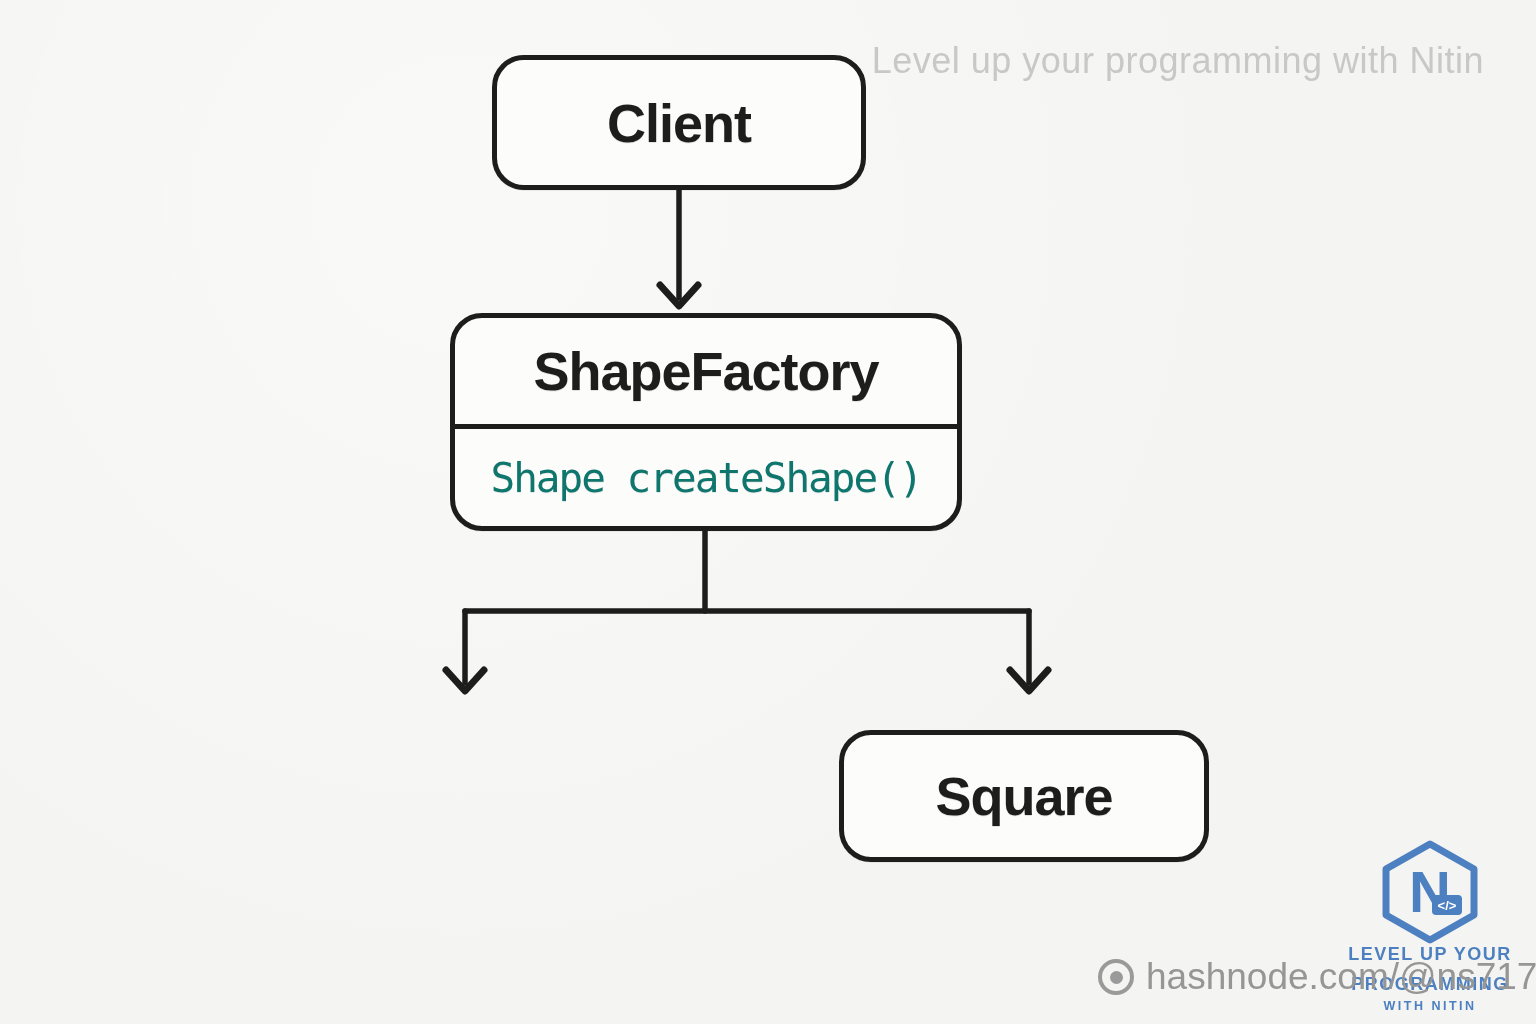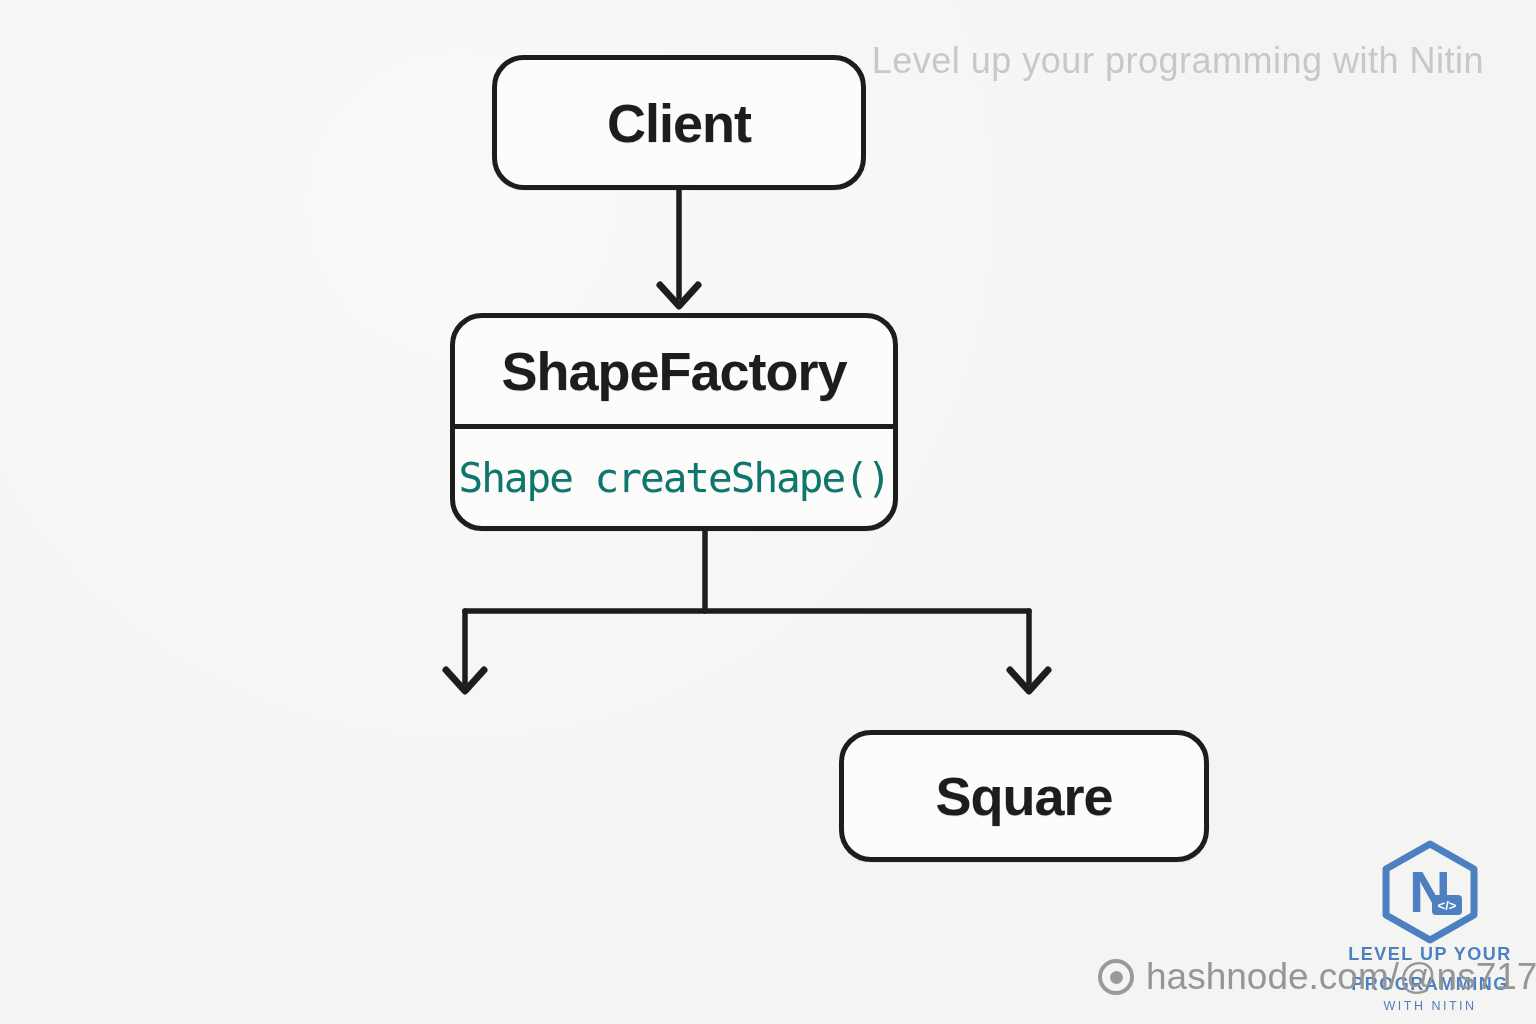--- a/index.html
+++ b/index.html
@@ -48,21 +48,21 @@
     color: #1d1d1b;
     letter-spacing: -1px;
     text-shadow: 0 1px 0 rgba(0,0,0,0.10);
   }
 
   .node-client  { left: 492px; top:  55px; width: 374px; height: 135px; }
   .node-circle  { left: 282px; top: 695px; width: 366px; height: 132px; }
   .node-square  { left: 839px; top: 730px; width: 370px; height: 132px; }
 
   .node-factory {
-    left: 450px; top: 313px; width: 448px; height: 218px;
+    left: 450px; top: 313px; width: 512px; height: 218px;
     flex-direction: column;
     align-items: stretch;
     justify-content: flex-end;
     padding: 0;
   }
   .factory-title-section {
     height: 106px;
     display: flex;
     align-items: center;
     justify-content: center;
@@ -107,21 +107,21 @@
     color: #4d80c0;
   }
   .logo-hex {
     display: block;
     margin: 0 auto;
     width: 100px;
     height: 104px;
   }
   .tagline-1 { font-size: 18px; font-weight: 700; letter-spacing: 1.5px; }
   .tagline-2 { margin-top: 9px; font-size: 18px; font-weight: 700; letter-spacing: 1.5px; }
-  .tagline-3 { margin-top: 4px; font-size: 12.5px; font-weight: 400; letter-spacing: 2.5px; }
+  .tagline-3 { margin-top: 4px; font-size: 12.5px; font-weight: 700; letter-spacing: 2.5px; }
 
   
   .handle-row {
     position: absolute;
     left: 1098px;
     top: 956px;
     display: flex;
     align-items: center;
     z-index: 5;
   }

